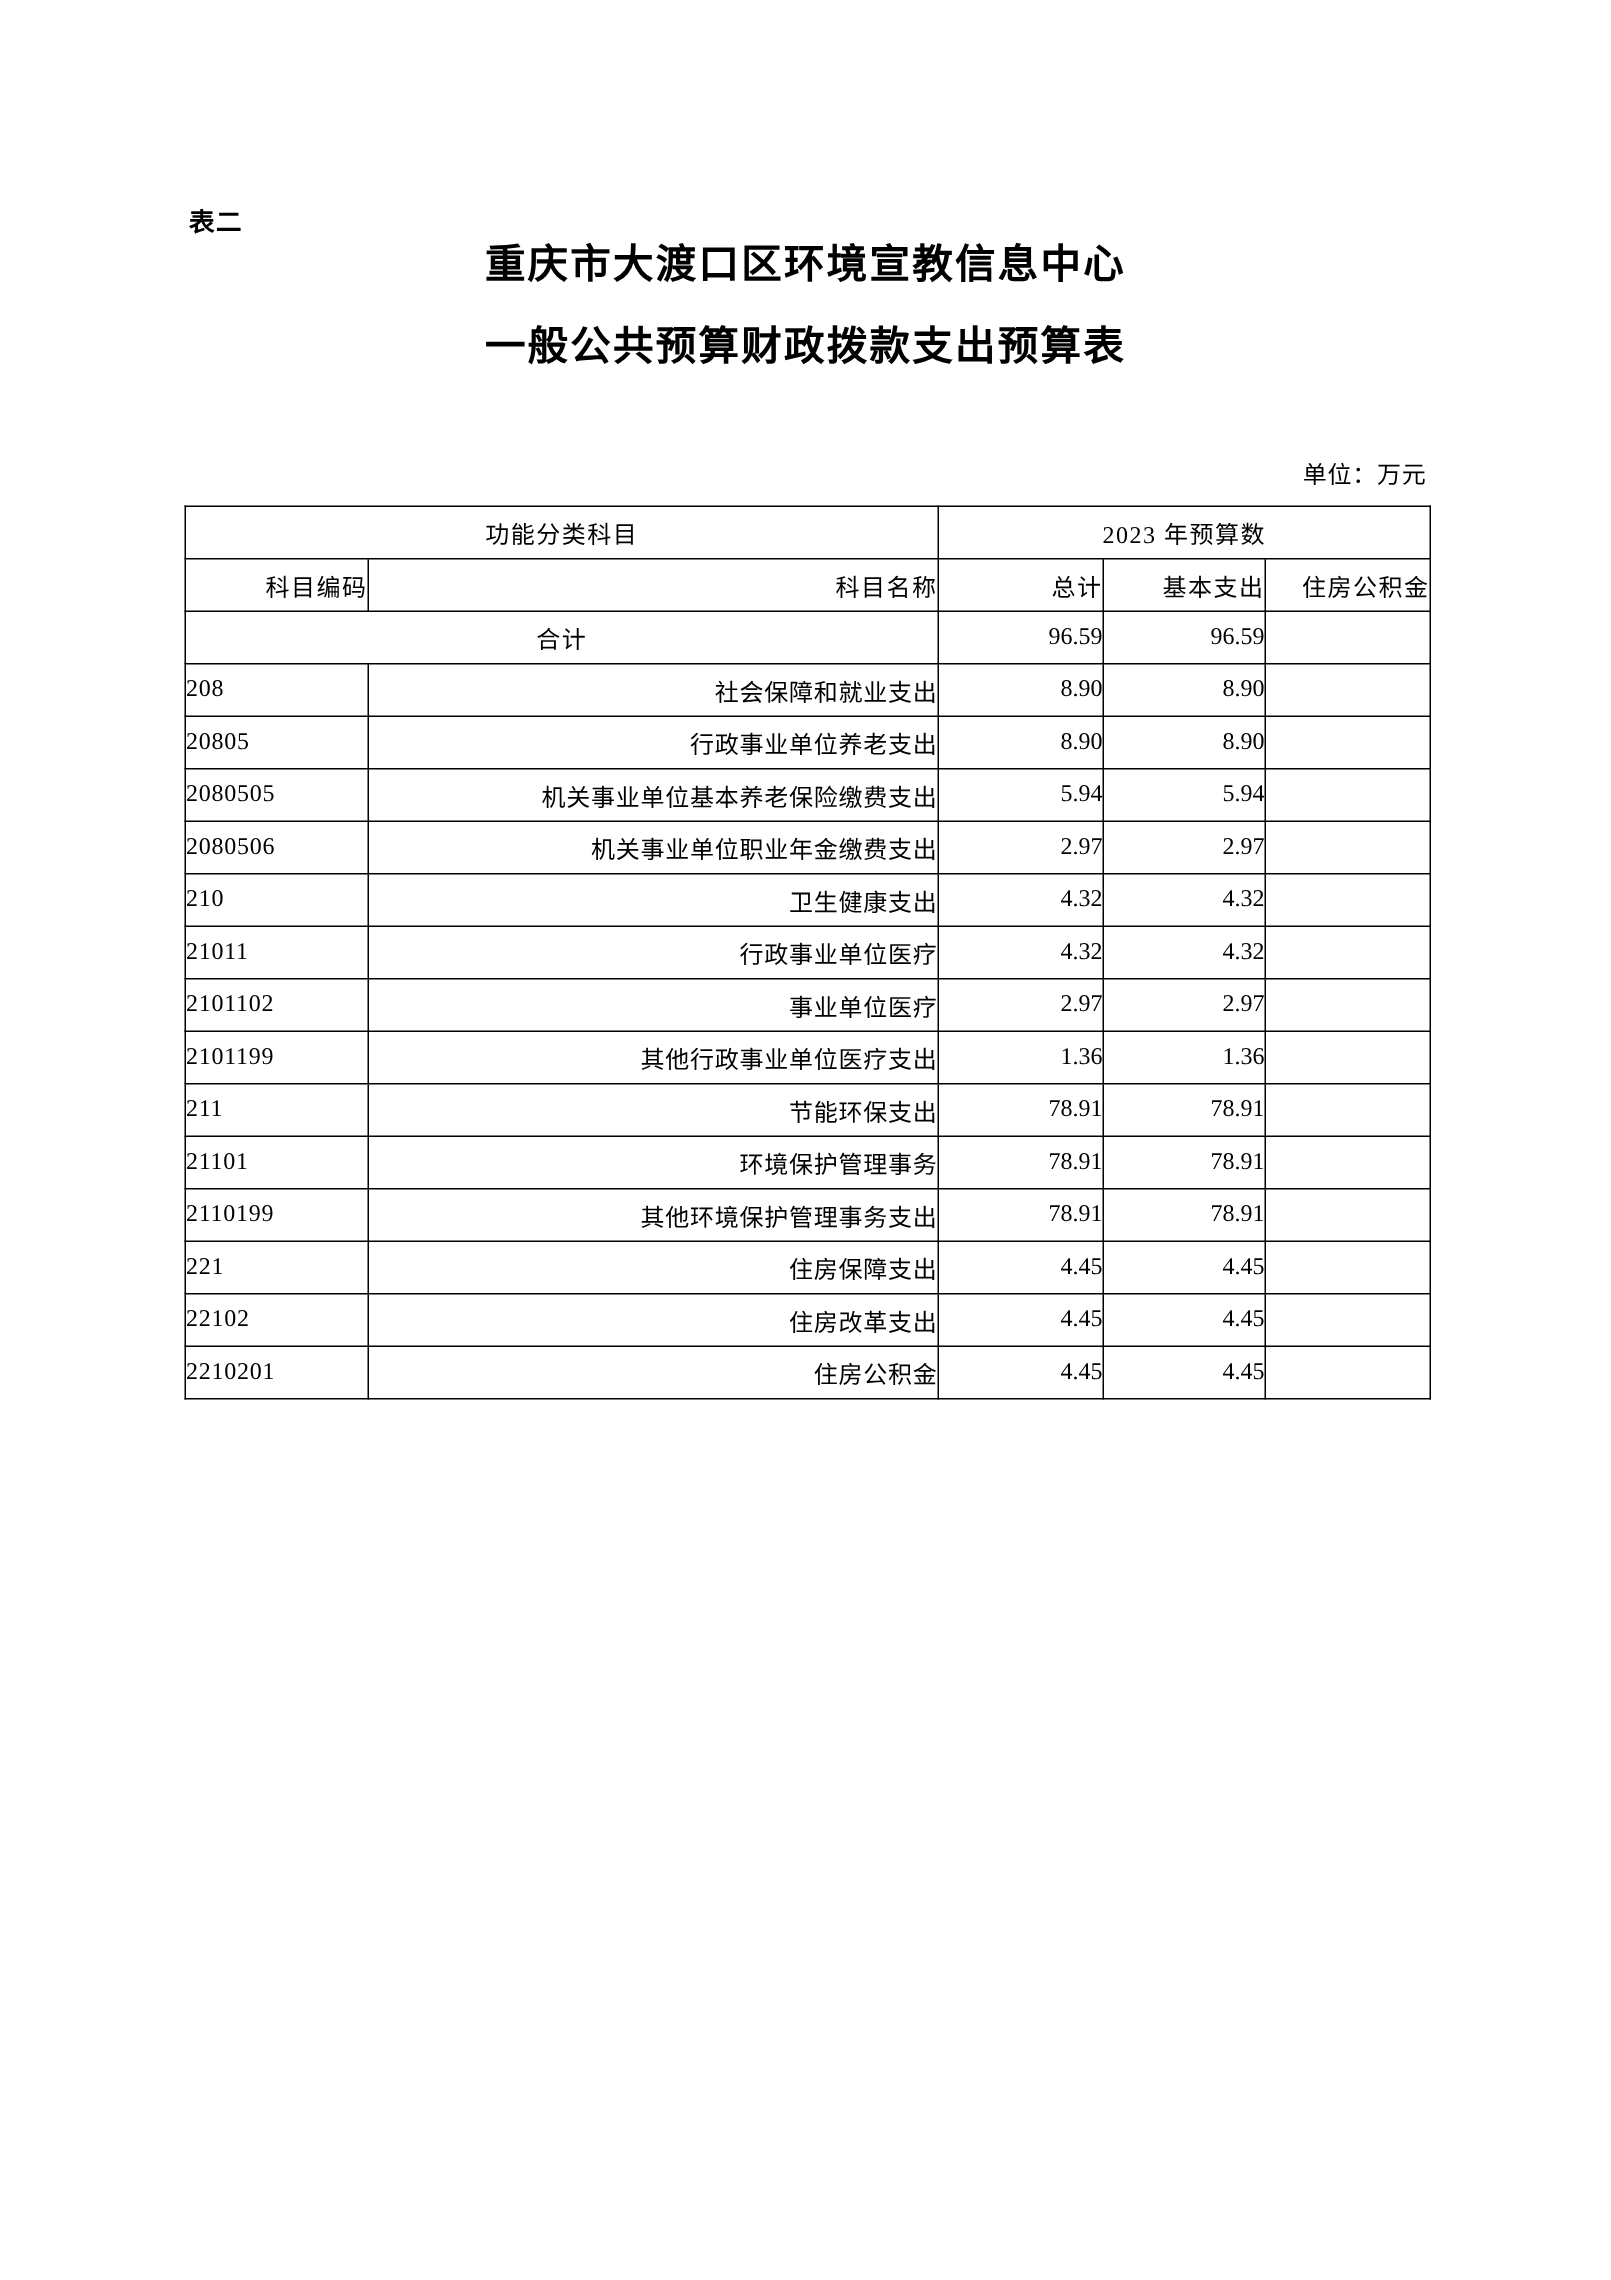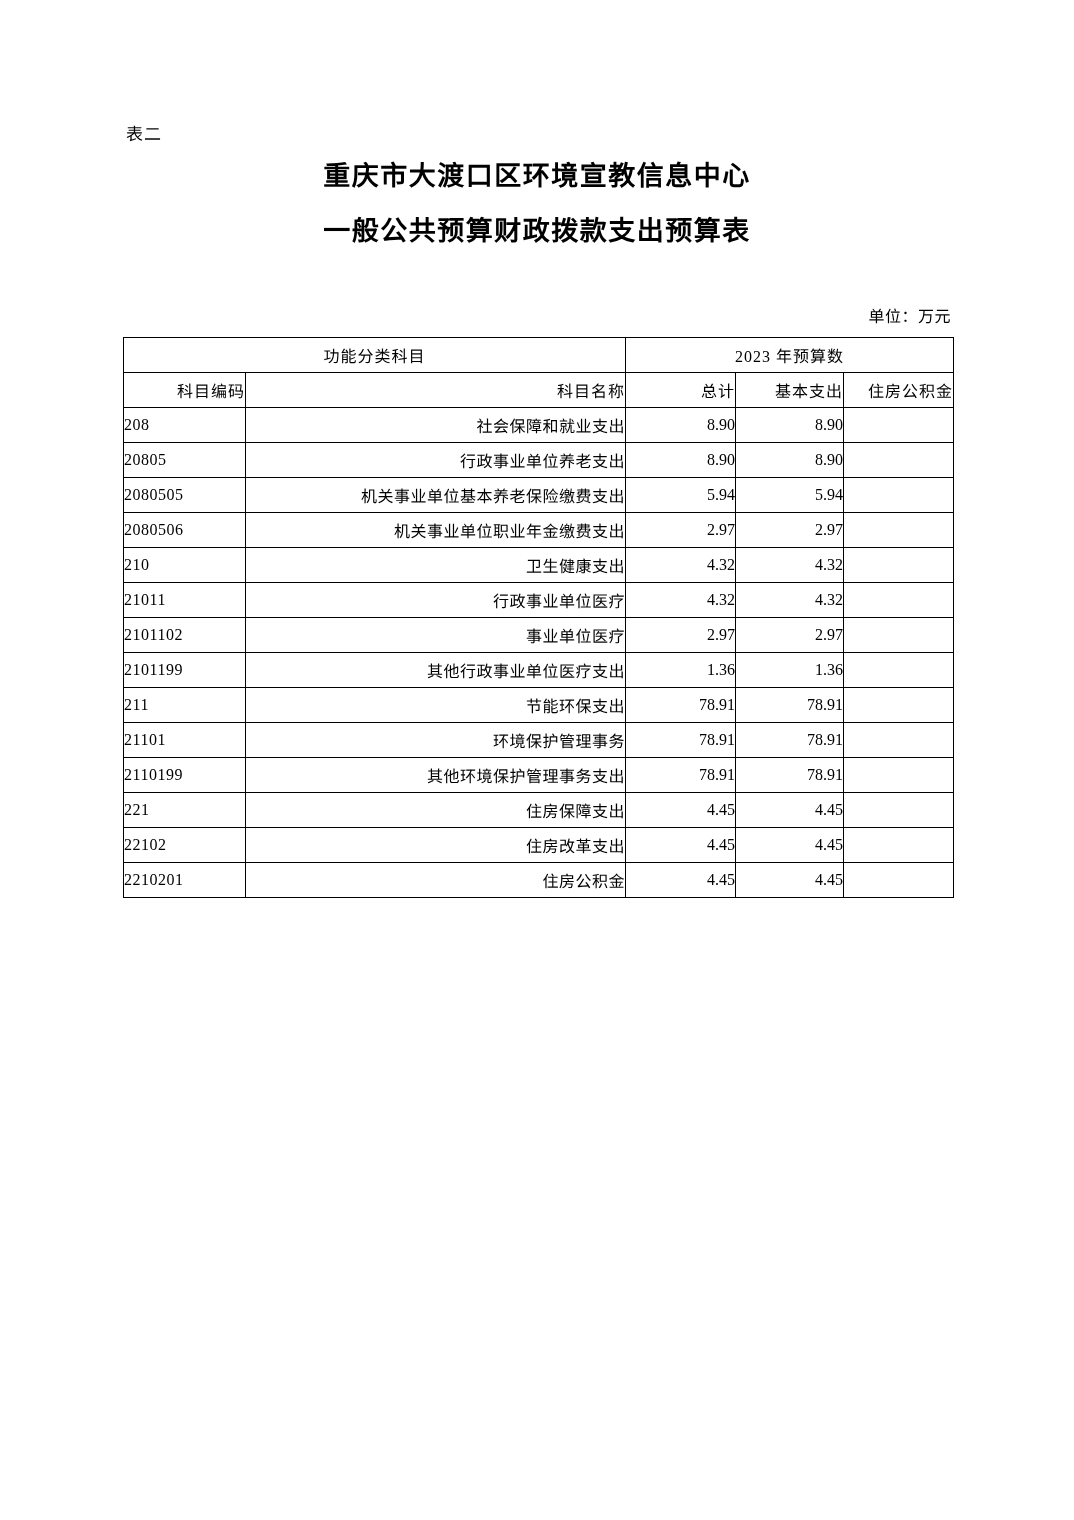--- a/index.html
+++ b/index.html
@@ -19,24 +19,25 @@
     position: absolute;
     left: 0; top: 0;
     width: 1074px;
     height: 1520px;
     box-sizing: border-box;
     padding: 0;
   }
   .sheet-label {
     position: absolute;
     left: 126px;
-    top: 120px;
+    top: 134px;
     font-size: 17px;
     font-family: "Liberation Serif", "DejaVu Serif", serif;
     letter-spacing: 1px;
+    font-weight: bold;
   }
   .title-block {
     position: absolute;
     left: 0;
     top: 163px;
     width: 1074px;
     text-align: center;
   }
   .title-line {
     font-size: 27px;
@@ -149,20 +150,26 @@
       <tr>
         <th class="hdr-sub">科目编码</th>
         <th class="hdr-sub">科目名称</th>
         <th class="hdr-sub">总计</th>
         <th class="hdr-sub">基本支出</th>
         <th class="hdr-sub">住房公积金</th>
       </tr>
     </thead>
     <tbody id="table-body">
         <tr>
+          <td class="total-label" colspan="2">合计</td>
+          <td class="num">96.59</td>
+          <td class="num">96.59</td>
+          <td class="num"></td>
+        </tr>
+        <tr>
           <td class="code lvl0">208</td>
           <td class="name name-lvl0">社会保障和就业支出</td>
           <td class="num">8.90</td>
           <td class="num">8.90</td>
           <td class="num"></td>
         </tr>
         <tr>
           <td class="code lvl1">20805</td>
           <td class="name name-lvl1">行政事业单位养老支出</td>
           <td class="num">8.90</td>

